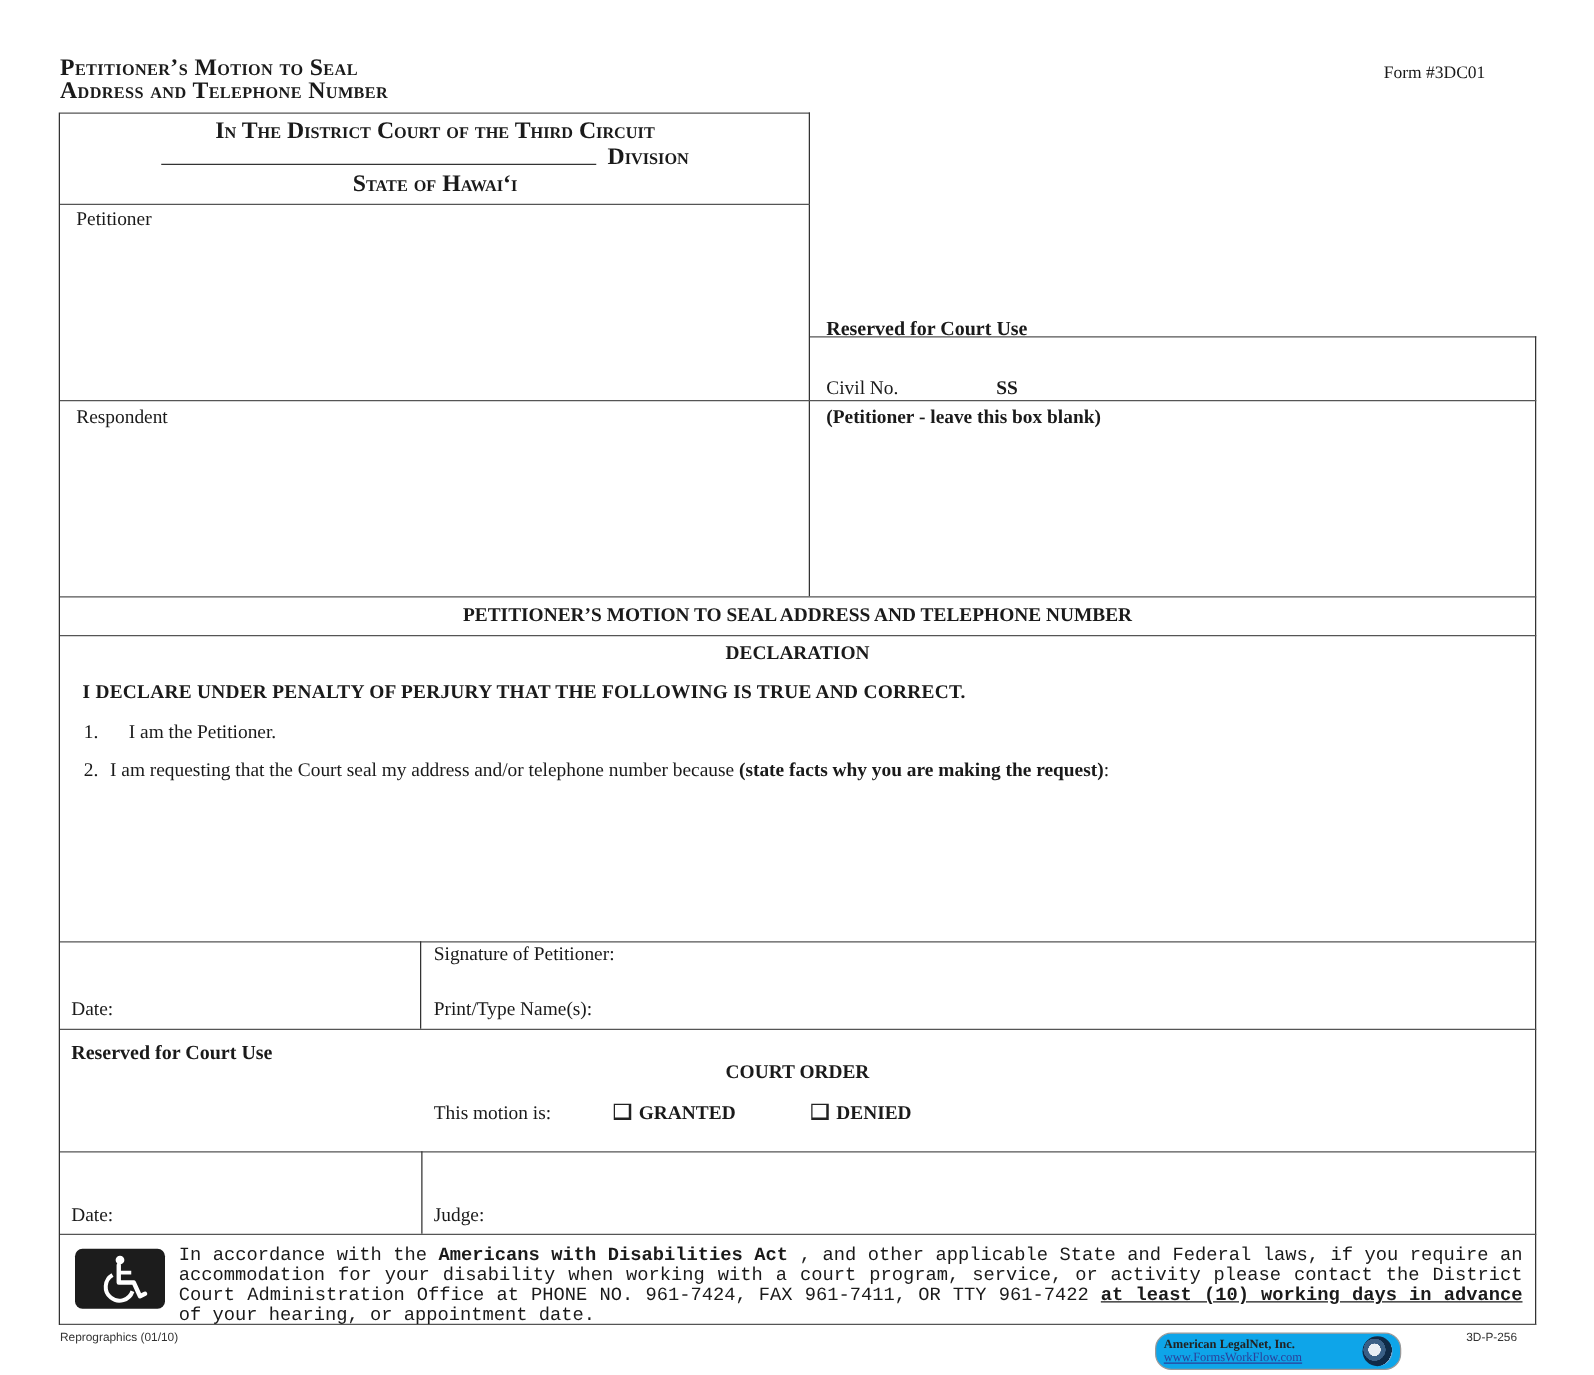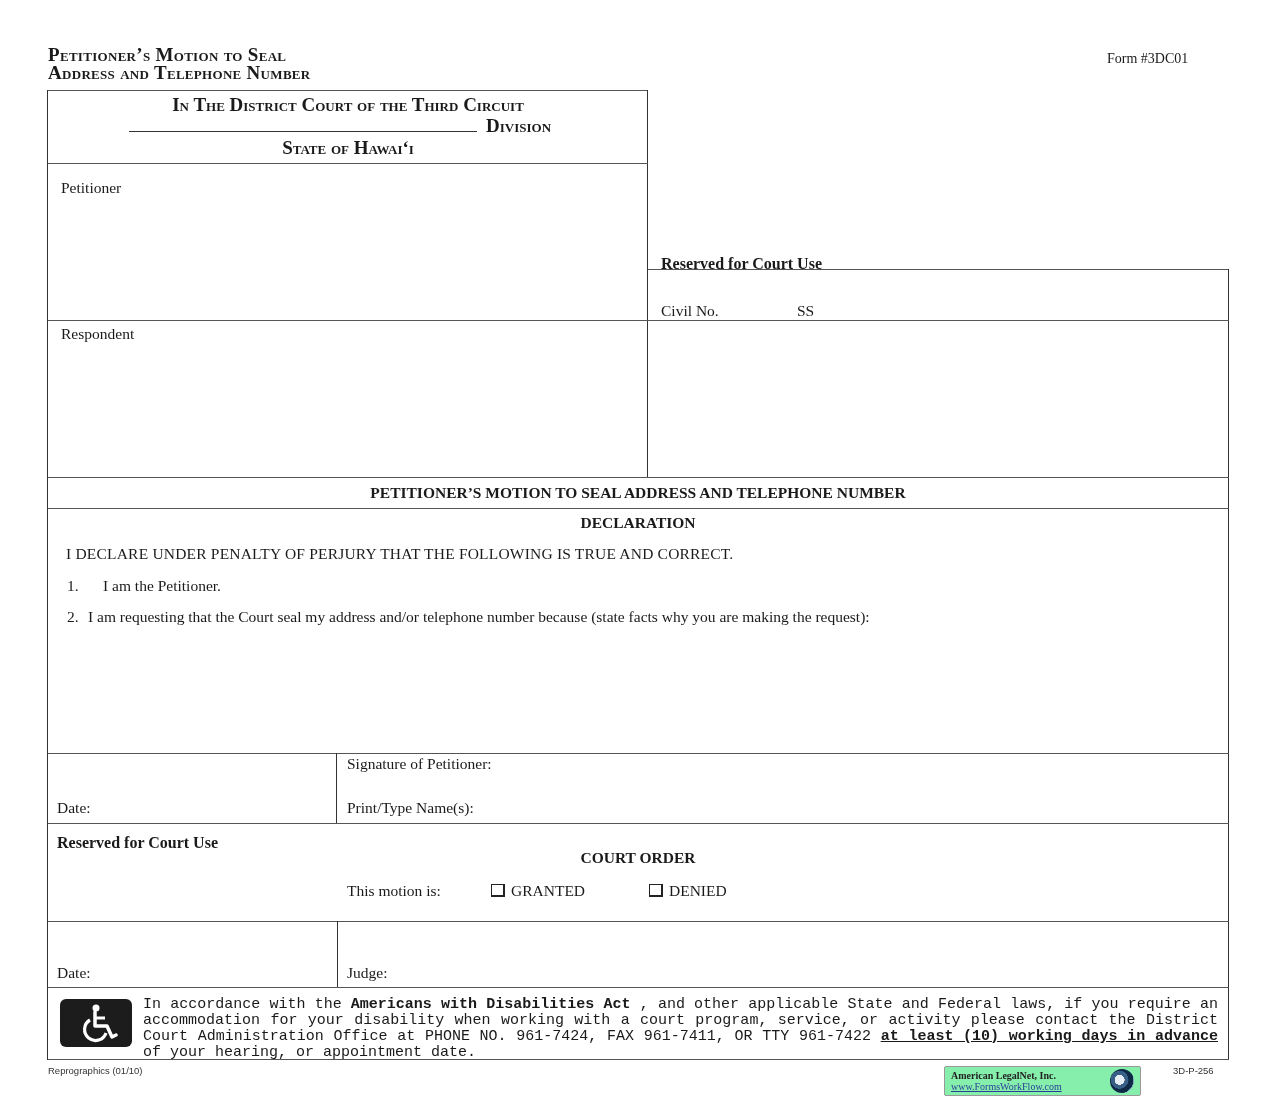--- a/index.html
+++ b/index.html
@@ -9,37 +9,37 @@
     }
     .abs { position: absolute; }
     .sc { font-variant: small-caps; font-weight: bold; }
     .hdr-title { left: 48px; top: 46px; font-size: 19px; line-height: 18px; letter-spacing: 0.3px; }
     .form-num { left: 1107px; top: 51px; font-size: 14px; }
     .line-h { position: absolute; height: 0; border-top: 1.5px solid #555; }
     .line-v { position: absolute; width: 0; border-left: 1.5px solid #333; }
     .court-head { left: 48px; width: 600px; text-align: center; font-size: 19px; }
     .lbl { font-size: 15.5px; }
     .lbl-sm { font-size: 16px; font-weight: bold; }
-    .bold { font-weight: normal; }
+    .bold { font-weight: bold; }
     .center-title { left: 48px; width: 1180px; text-align: center; font-size: 15.5px; font-weight: bold; }
     .checkbox {
       display: inline-block; width: 11px; height: 10px; border: 1.5px solid #222;
       border-right-width: 2.5px; border-bottom-width: 2.5px; margin-right: 6px; vertical-align: -1px;
       cursor: pointer;
     }
     .ada-icon {
       left: 60px; top: 999px; width: 72px; height: 48px; background: #1c1c1c; border-radius: 6px;
     }
     .ada-text { left: 143px; top: 997px; width: 1075px; font-size: 15px; line-height: 16px; text-align: justify; font-family: Liberation Mono, monospace; }
     .ada-text u { font-weight: bold; }
     .footer-left { left: 48px; top: 1065px; font-family: "Liberation Sans", "DejaVu Sans", sans-serif; font-size: 9.5px; color: #333; }
     .footer-right { left: 1173px; top: 1065px; font-family: "Liberation Sans", "DejaVu Sans", sans-serif; font-size: 9.5px; color: #333; }
     .logo-box {
-      left: 944px; top: 1066px; width: 195px; height: 28px; border: 1px solid #999; border-radius: 2px;
-      background: #86efac;
+      left: 924px; top: 1066px; width: 195px; height: 28px; border: 1px solid #999; border-radius: 13px;
+      background: #0ea5e9;
     }
     .logo-name { position: absolute; left: 6px; top: 3px; font-size: 10px; font-weight: bold; color: #222; }
     .logo-url { position: absolute; left: 6px; top: 14px; font-size: 10px; color: #2b3f99; text-decoration: underline; }
     .logo-globe {
       position: absolute; right: 6px; top: 2px; width: 24px; height: 24px; border-radius: 50%;
       background: radial-gradient(circle at 40% 45%, #e8eef5 0 25%, #3a5f86 26% 45%, #0f2a47 46% 70%, #7aa3c9 71% 100%);
     }
   </style>
 </head>
 <body>
@@ -82,38 +82,39 @@
 
 <div class="line-h" style="left:48px; top:1059px; width:1181px;"></div>
 
 <div class="abs court-head sc" style="top:94px;">In The District Court of the Third Circuit</div>
 <div class="abs" style="left:129px; top:131px; width:348px; border-bottom:1px solid #333;">
   <span></span>
 </div>
 <div class="abs sc" style="left:486px; top:115px; font-size:19px;">Division</div>
 <div class="abs court-head sc" style="top:137px;">State of Hawai‘i</div>
 
-<div class="abs lbl" style="left:61px; top:167px;margin-top:12px;">Petitioner</div>
+<div class="abs lbl" style="left:61px; top:167px;">Petitioner</div>
 <div class="abs" style="left:50px; top:190px; width:594px; height:126px;">
   <span></span>
 </div>
 
 <div class="abs lbl" style="left:61px; top:325px;">Respondent</div>
 <div class="abs" style="left:50px; top:348px; width:594px; height:126px;">
   <span></span>
 </div>
 
 <div class="abs lbl-sm" style="left:661px; top:255px;">Reserved for Court Use</div>
 <div class="abs lbl" style="left:661px; top:302px;">Civil No.</div>
 <div class="abs lbl bold" style="left:797px; top:302px;">SS</div>
 <div class="abs" style="left:825px; top:298px; width:390px; height:20px;">
   <span></span>
 </div>
 
 <div class="abs lbl" style="left:661px; top:325px; line-height:17px;">
+  <div class="bold">(Petitioner - leave this box blank)</div>
 </div>
 <div class="abs" style="left:651px; top:380px; width:574px; height:94px;">
   <span></span>
 </div>
 
 <div class="abs center-title" style="top:484px;">PETITIONER’S MOTION TO SEAL ADDRESS AND TELEPHONE NUMBER</div>
 
 <div class="abs center-title" style="top:514px;">DECLARATION</div>
 <div class="abs bold" style="left:66px; top:545px; font-size:15.5px; letter-spacing:0.2px;">I DECLARE UNDER PENALTY OF PERJURY THAT THE FOLLOWING IS TRUE AND CORRECT.</div>
 

